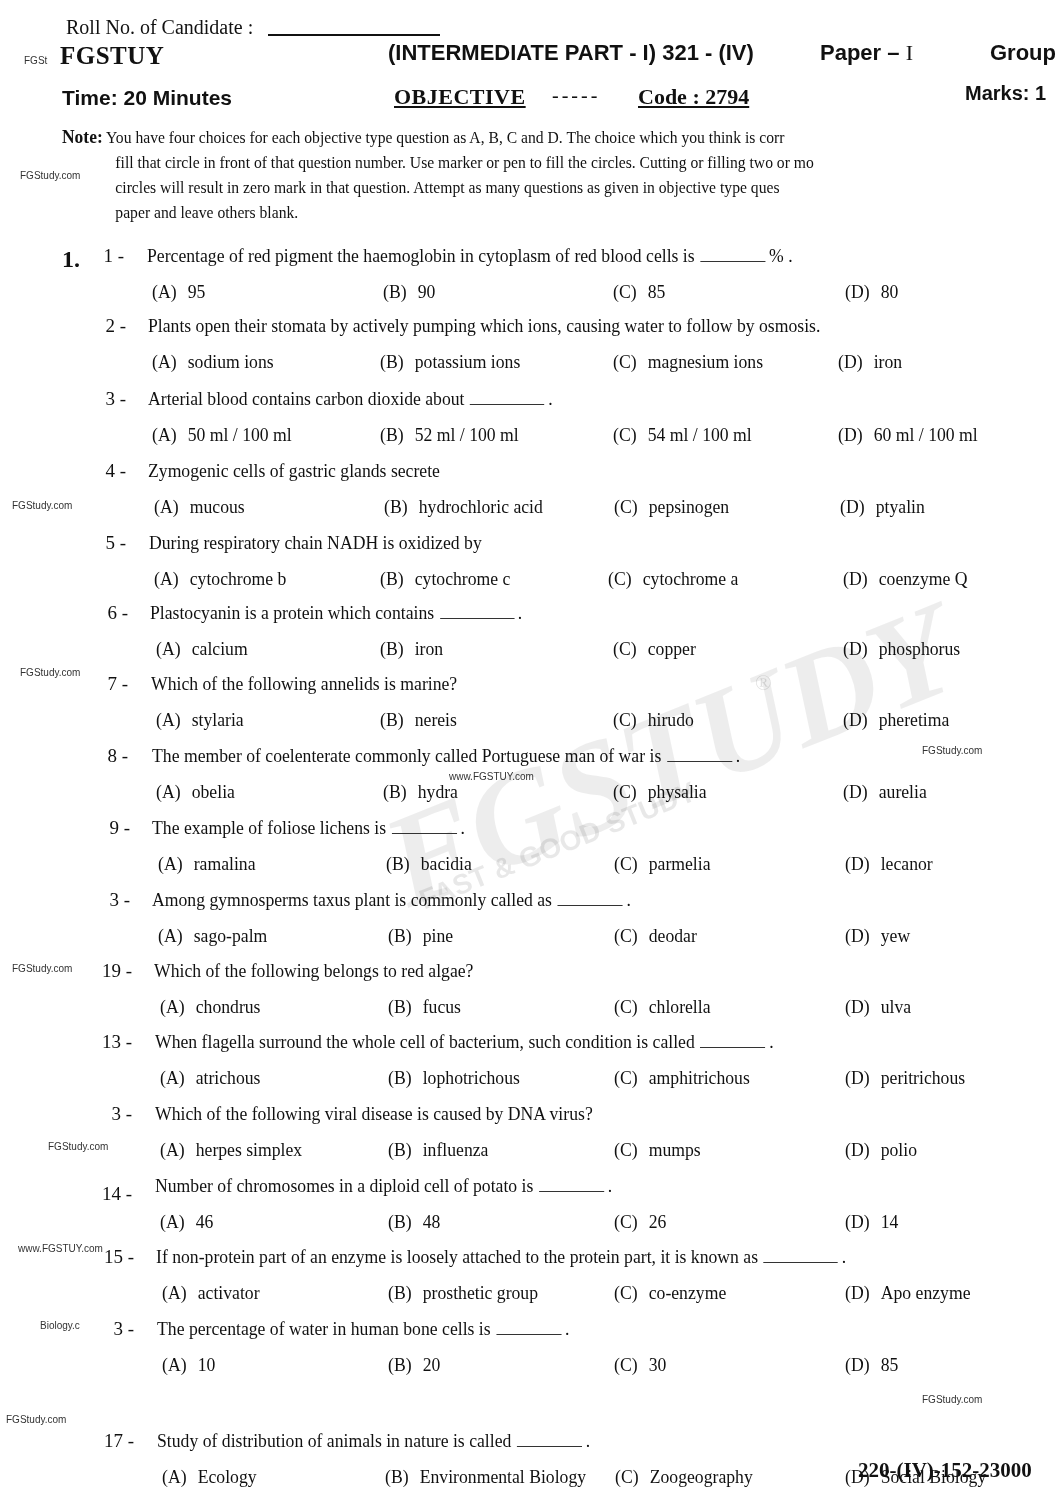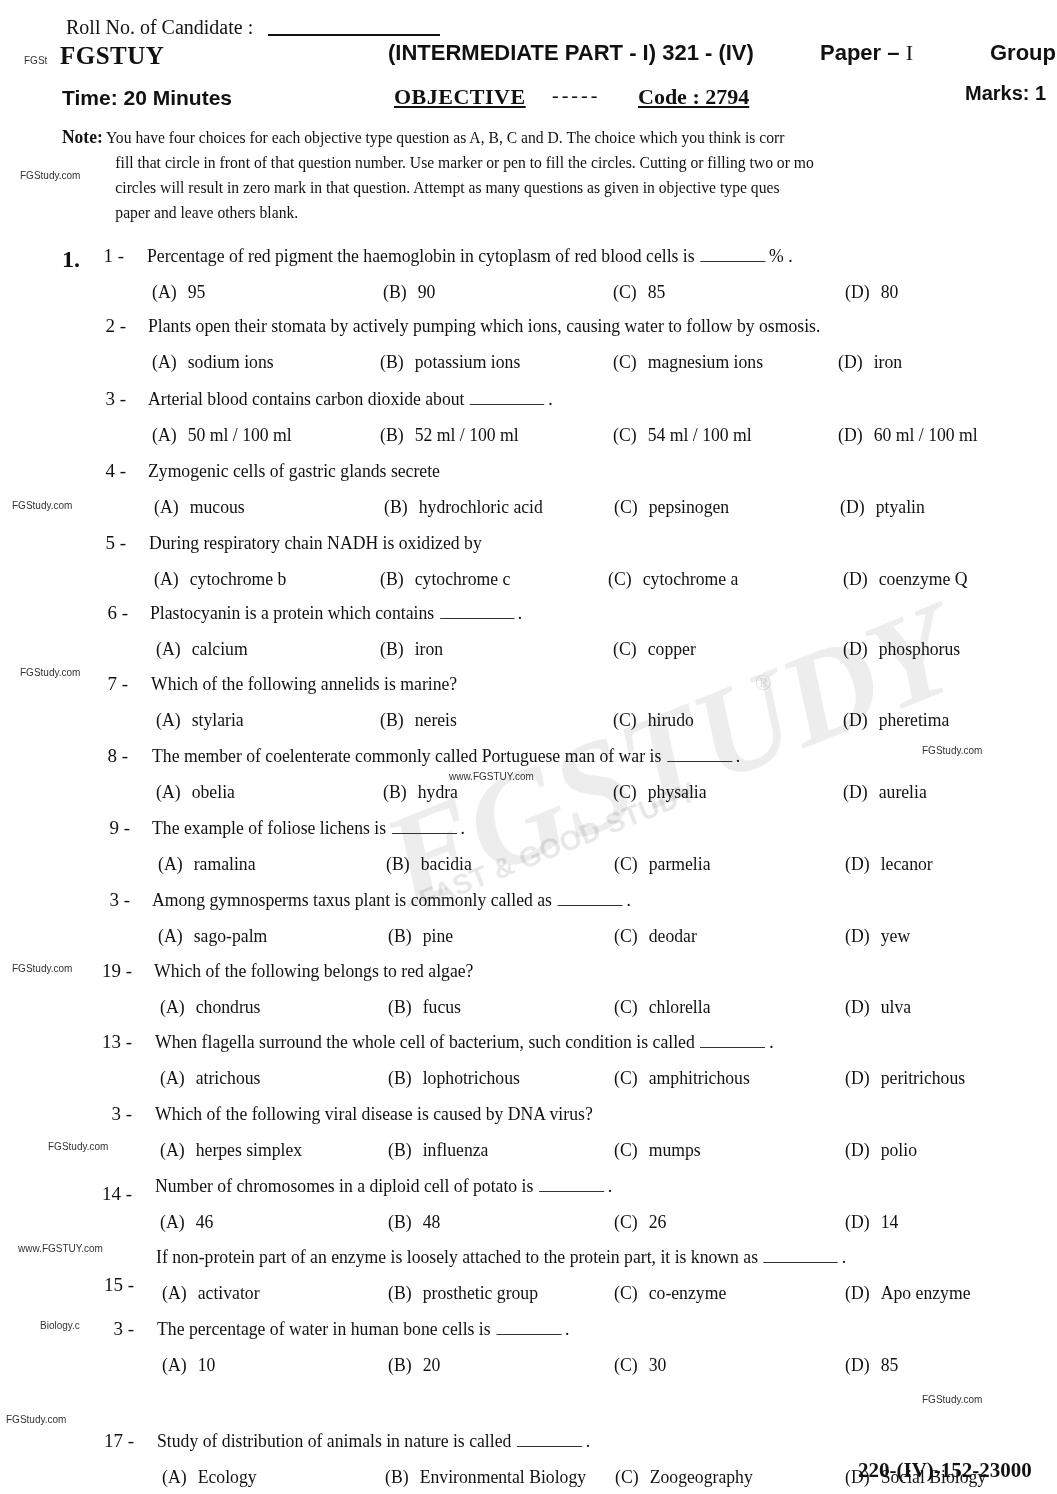--- a/index.html
+++ b/index.html
@@ -193,21 +193,21 @@
     </div>
     <div class="q" style="top: 1175px;">
       <div class="q-num" style="left: 92px; top: 8px;">14 -</div>
       <div class="q-text" style="left: 155px; top: 0px;"><span>Number of chromosomes in a diploid cell of potato is</span><span class="blank" style="width: 70px;"></span><span style="margin-left: 4px;">.</span></div>
       <div class="opt" style="left: 160px; top: 36px;"><span class="letter">(A)</span><span>46</span></div>
       <div class="opt" style="left: 388px; top: 36px;"><span class="letter">(B)</span><span>48</span></div>
       <div class="opt" style="left: 614px; top: 36px;"><span class="letter">(C)</span><span>26</span></div>
       <div class="opt" style="left: 845px; top: 36px;"><span class="letter">(D)</span><span>14</span></div>
     </div>
     <div class="q" style="top: 1246px;">
-      <div class="q-num" style="left: 94px; top: 0px; margin-top: 28px;">15 -</div>
+      <div class="q-num" style="left: 94px; top: 0px;">15 -</div>
       <div class="q-text" style="left: 156px; top: 0px;"><span>If non-protein part of an enzyme is loosely attached to the protein part, it is known as</span><span class="blank" style="width: 80px;"></span><span style="margin-left: 4px;">.</span></div>
       <div class="opt" style="left: 162px; top: 36px;"><span class="letter">(A)</span><span>activator</span></div>
       <div class="opt" style="left: 388px; top: 36px;"><span class="letter">(B)</span><span>prosthetic group</span></div>
       <div class="opt" style="left: 614px; top: 36px;"><span class="letter">(C)</span><span>co-enzyme</span></div>
       <div class="opt" style="left: 845px; top: 36px;"><span class="letter">(D)</span><span>Apo enzyme</span></div>
     </div>
     <div class="q" style="top: 1318px;">
       <div class="q-num" style="left: 94px; top: 0px;">3 -</div>
       <div class="q-text" style="left: 157px; top: 0px;"><span>The percentage of water in human bone cells is</span><span class="blank" style="width: 70px;"></span><span style="margin-left: 4px;">.</span></div>
       <div class="opt" style="left: 162px; top: 36px;"><span class="letter">(A)</span><span>10</span></div>

